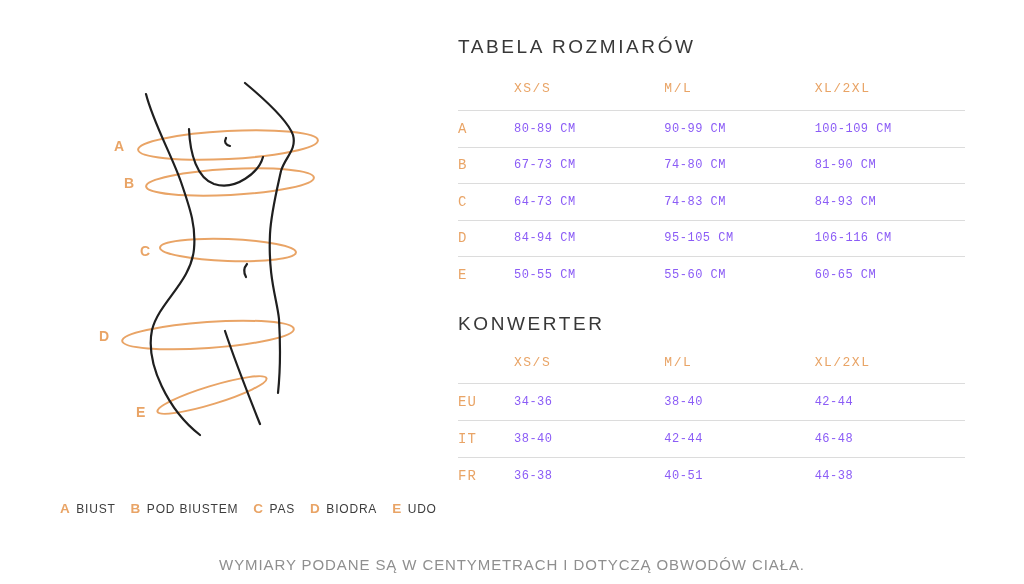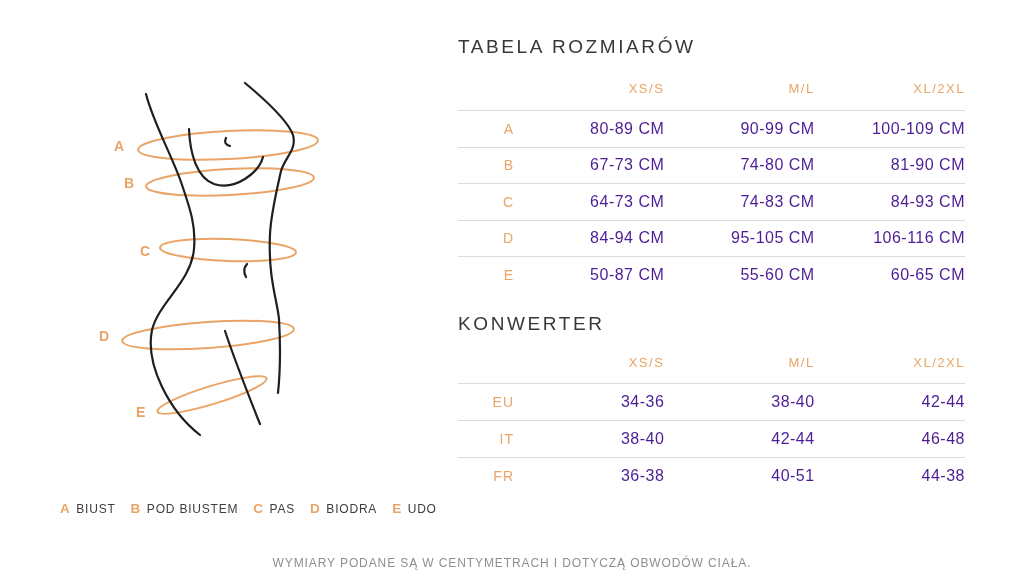--- a/index.html
+++ b/index.html
@@ -13,33 +13,33 @@
   .bodyline{fill:none;stroke:#1f1f1f;stroke-width:2.2;stroke-linecap:round;}
   .figlabel{fill:#e9a466;font-family:"Liberation Sans",sans-serif;font-size:14px;font-weight:700;letter-spacing:1px;}
   
   .legend{position:absolute;left:60px;top:501px;display:flex;gap:15px;align-items:baseline;white-space:nowrap;}
   .legend-item{display:flex;align-items:baseline;}
   .legend-letter{color:#e9a466;font-size:13.5px;font-weight:700;letter-spacing:.5px;margin-right:6px;}
   .legend-word{color:#3d3d3d;font-size:12px;letter-spacing:.8px;}
   
   .tables{position:absolute;left:458px;top:36px;width:507px;}
   .tbl-title{margin:0;font-size:19px;font-weight:400;letter-spacing:2.6px;color:#383838;}
-  .grid{display:grid;grid-template-columns:56px 1fr 1fr 1fr;align-items:center;text-align:right;}
+  .grid{display:grid;grid-template-columns:56px 1fr 1fr 1fr;align-items:center;text-align:left;font-family:Liberation Mono, monospace;}
   .thead{height:20px;margin-top:20px;margin-bottom:12px;}
   .col-h{color:#e9a466;font-size:13px;font-weight:500;letter-spacing:1.5px;}
   .row{border-top:1px solid #dcdcdc;}
   .size-row{height:35.5px;}
   .conv-row{height:36px;}
   .rlabel{color:#e9a466;font-size:14px;font-weight:500;letter-spacing:1px;}
-  .val{font-size:16px;letter-spacing:.5px;color:#4c1d95;}
+  .val{font-size:12px;letter-spacing:.5px;color:#8b5cf6;}
   .converter{margin-top:20px;}
   .converter .thead{margin-top:18px;margin-bottom:10px;}
   
   .footnote{position:absolute;left:0;right:0;top:556px;text-align:center;
-    font-size:12px;letter-spacing:.9px;color:#8f8f8f;}
+    font-size:15px;letter-spacing:.9px;color:#8f8f8f;}
 </style>
 </head>
 <body>
 
 <div class="page">
 
   <svg class="figure" viewBox="0 0 360 420">
 
     <ellipse class="ring" cx="188" cy="67" rx="90" ry="14" transform="rotate(-3 188 67)"></ellipse>
     <ellipse class="ring" cx="190" cy="104" rx="84" ry="13" transform="rotate(-3 190 104)"></ellipse>
@@ -113,21 +113,21 @@
         <span class="val">84-93 CM</span>
       </div>
       <div class="grid row size-row">
         <span class="rlabel">D</span>
         <span class="val">84-94 CM</span>
         <span class="val">95-105 CM</span>
         <span class="val">106-116 CM</span>
       </div>
       <div class="grid row size-row">
         <span class="rlabel">E</span>
-        <span class="val">50-87 CM</span>
+        <span class="val">50-55 CM</span>
         <span class="val">55-60 CM</span>
         <span class="val">60-65 CM</span>
       </div>
     </section>
 
     <section class="converter">
       <h2 class="tbl-title">KONWERTER</h2>
       <div class="grid thead">
         <span></span>
         <span class="col-h">XS/S</span>

